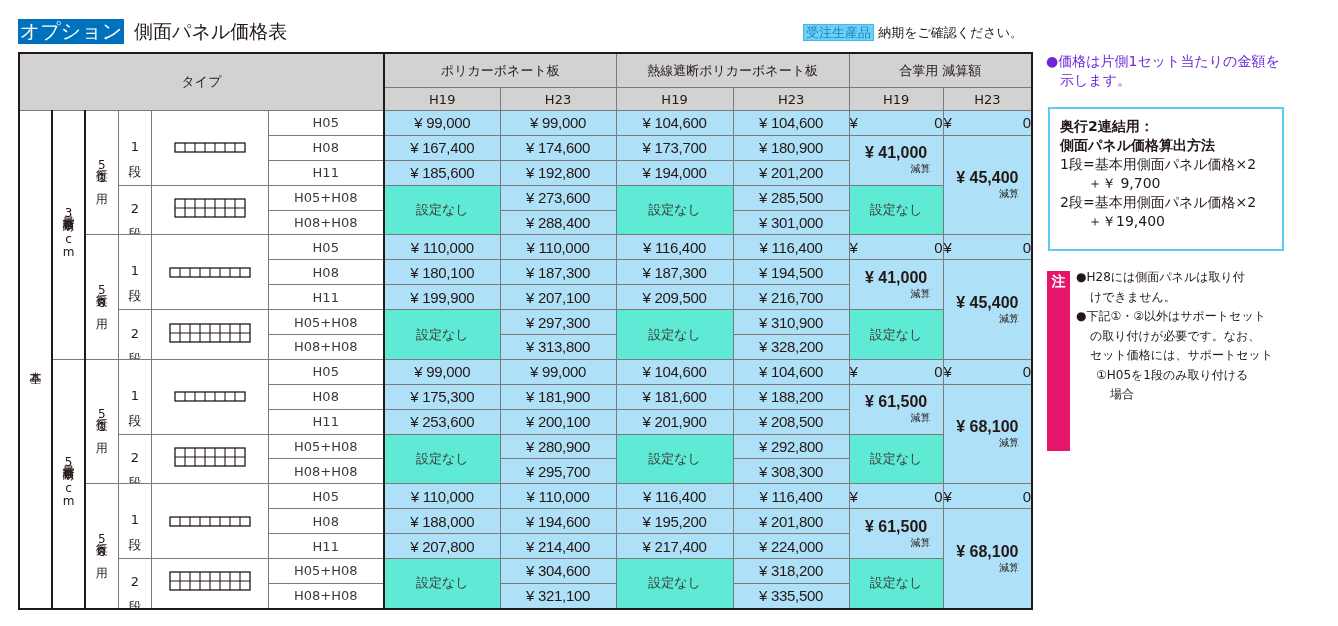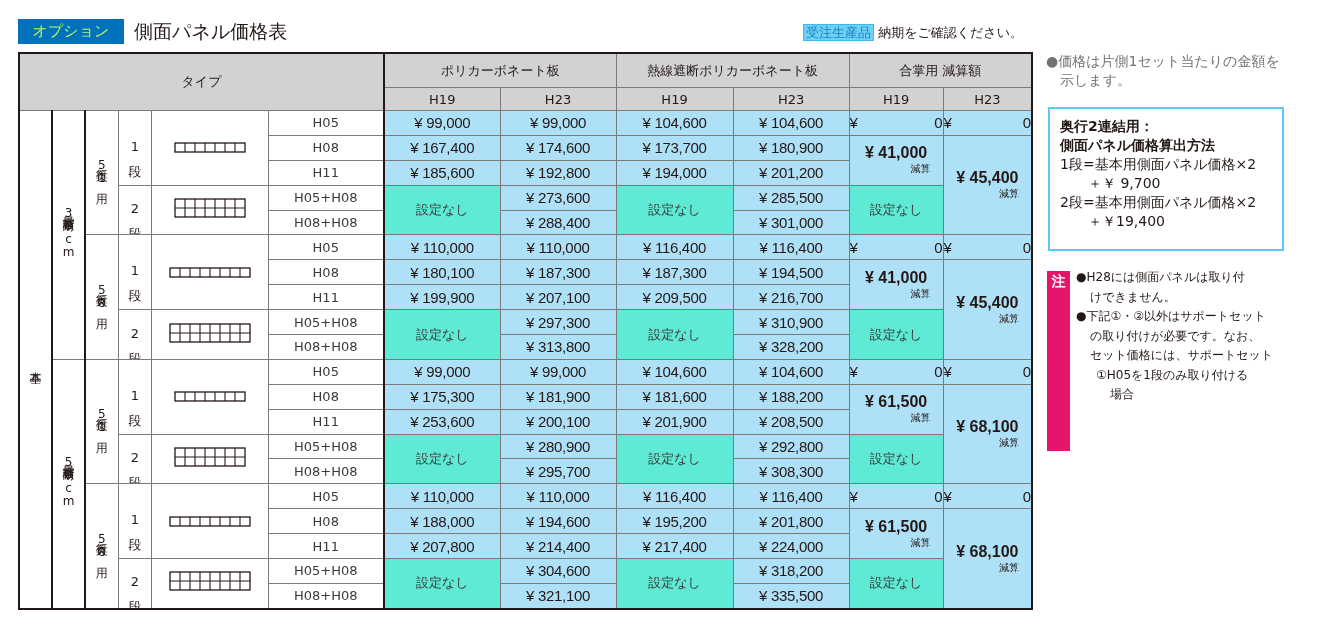--- a/index.html
+++ b/index.html
@@ -1,19 +1,19 @@
 <!DOCTYPE html>
 <html><head>
 <meta charset="utf-8">
 <style>
   html, body { margin:0; padding:0; background:#ffffff; }
   body { width:1338px; height:626px; position:relative; overflow:hidden;
          font-family:"DejaVu Sans","Liberation Sans",sans-serif; color:#231815; }
   .title-tag { position:absolute; left:18px; top:19px; width:106px; height:25px;
-               background:#0071bc; color:#bef264; font-size:15px; line-height:25px; text-align:center; }
+               background:#0071bc; color:#ffffff; font-size:20px; line-height:25px; text-align:center; }
   .title { position:absolute; left:134px; top:17px; font-size:19px; line-height:28px; color:#231815; }
   .order-note { position:absolute; left:803px; top:24px; font-size:13px; line-height:18px; }
   .order-badge { background:#6fd0f6; color:#1a7fc1; padding:0 2px; border:1px solid #3fb8ec; }
   table.price { position:absolute; left:18px; top:52px; border-collapse:collapse;
                 table-layout:fixed; width:1014px; }
   table.price td, table.price th { padding:0; border:1px solid #7a7a7a; text-align:center;
                 vertical-align:middle; font-weight:normal; overflow:hidden; white-space:nowrap; }
   table.price { border:2px solid #231815; }
   th.hd { background:#d2d2d2; font-size:13px; color:#231815; }
   tr.hr1 th { height:33px; }
@@ -28,21 +28,21 @@
   td.none { background:#5eead4; font-size:13px; color:#3a3a3a; }
   td.zero { background:#aee0f7; font-weight:bold; font-size:15px; text-align:left; padding:0 6px;
             font-family:"Liberation Sans",sans-serif; }
   td.zero .yen { float:left; } td.zero .num { float:right; }
   td.ded { background:#aee0f7; font-family:"Liberation Sans",sans-serif; }
   .ded-amt { font-weight:bold; font-size:16px; display:block; }
   .ded-lbl { font-size:10px; display:block; text-align:right; padding-right:12px; color:#231815; }
   .thick-top td { border-top:2px solid #231815; }
   .thick-left { border-left:2px solid #231815 !important; }
   .icon-panel { display:inline-block; }
-  .side { position:absolute; left:1046px; font-size:14px; line-height:19px; color:#737373; }
+  .side { position:absolute; left:1046px; font-size:14px; line-height:19px; color:#6d28d9; }
   .side1 { top:52px; width:280px; }
   .calc-box { position:absolute; left:1048px; top:107px; width:236px; height:144px;
               border:2px solid #5ccaf2; box-sizing:border-box; padding:8px 10px; font-size:14px; line-height:19px; }
   .calc-box .b { font-weight:bold; }
   .indent { padding-left:28px; }
   .note-tag { position:absolute; left:1047px; top:271px; width:23px; height:180px; background:#e4156b;
               color:#fff; font-size:14px; text-align:center; padding-top:2px; box-sizing:border-box; font-weight:bold; }
   .notes { position:absolute; left:1076px; top:268px; width:262px; font-size:12px; line-height:19.5px; }
   .notes .pad { padding-left:14px; }
   .notes .pad2 { padding-left:20px; }

